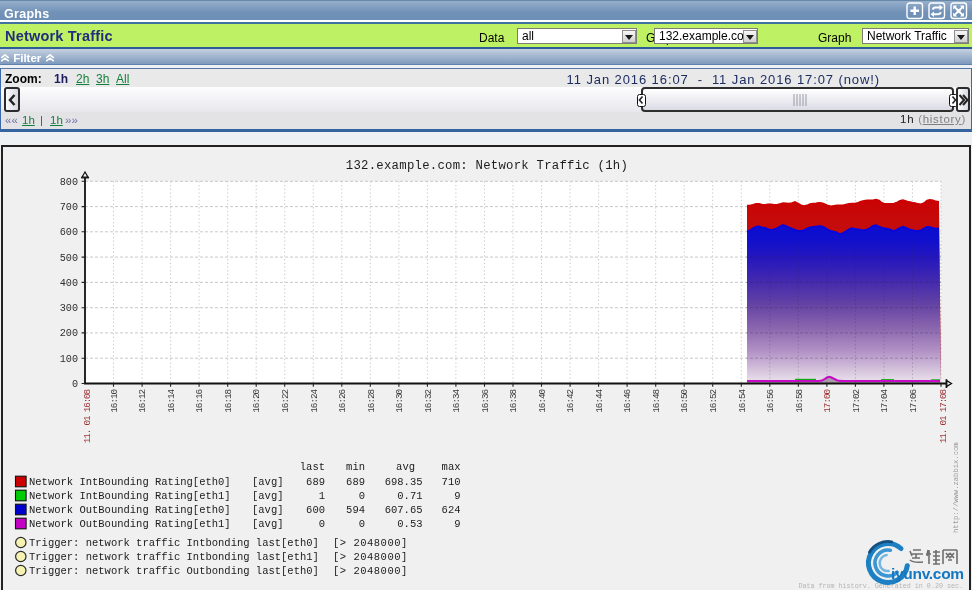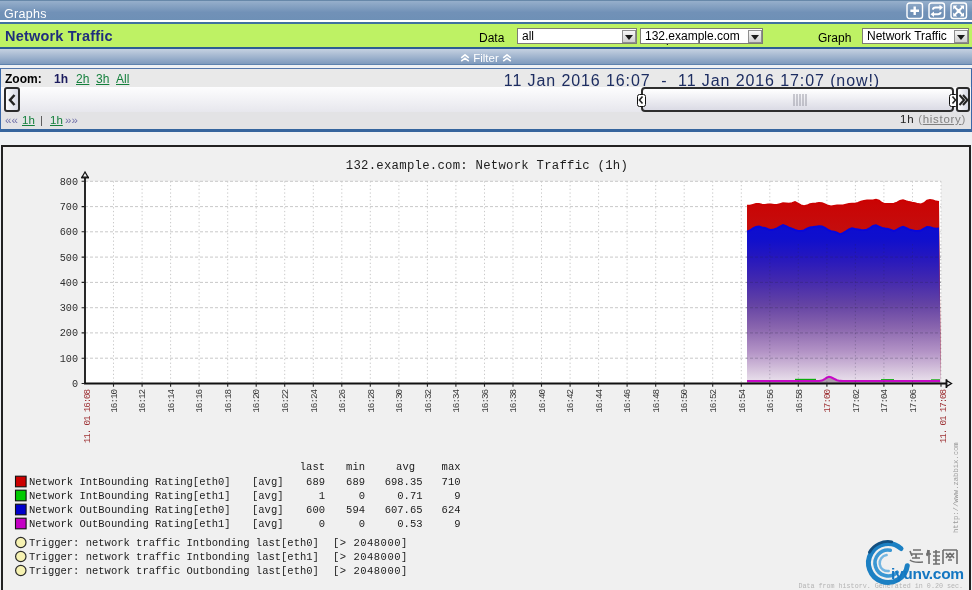--- a/index.html
+++ b/index.html
@@ -1,40 +1,40 @@
 <!DOCTYPE html>
 <html><head><meta charset="utf-8"><title>Graphs</title><style>
 *{margin:0;padding:0;box-sizing:border-box}
 body{width:972px;height:590px;overflow:hidden;position:relative;background:#eef1f4;font-family:"Liberation Sans",sans-serif}
 .abs{position:absolute}
 .topbar{left:0;top:0;width:972px;height:20px;background:linear-gradient(#96afcb,#7191b7 60%,#6e90b6);border-top:1px solid #6788a9}
-.topbar .t{position:absolute;left:4px;top:6px;color:#fff;font-size:12.5px;font-weight:normal;letter-spacing:0.3px}
+.topbar .t{position:absolute;left:4px;top:6px;color:#fff;font-size:12.5px;font-weight:bold;letter-spacing:0.3px}
 .sepw{left:0;top:20px;width:972px;height:2.5px;background:#fff}
 .sepb{left:0;top:22px;width:972px;height:2px;background:#40719f}
 .titlerow{left:0;top:24px;width:972px;height:23px;background:#bef264}
 .nt{position:absolute;left:5px;top:4px;font-size:14.5px;font-weight:bold;color:#202e7d;letter-spacing:0.2px}
 .lbl{position:absolute;top:6px;height:16px;line-height:16px;font-size:12px;color:#000}
 .sel{position:absolute;top:4px;height:16px;background:#fff;border:1px solid #7d7d75;font-size:12px;line-height:14px;color:#000;padding-left:4px}
 .sel .ab{position:absolute;right:0.5px;top:0.5px;width:14px;height:13px;background:linear-gradient(#f7f7f7,#cfcfcf);border:1px solid #8f8f8f;}
 .sel .ab:after{content:"";position:absolute;left:2.5px;top:4.5px;border:4px solid transparent;border-top:5px solid #1a1a1a}
 .filterbar{left:0;top:47px;width:972px;height:18px;border-top:2.5px solid #2c5d94;border-bottom:1px solid #5e82ad;background:linear-gradient(#c5d1e1,#7e9abd)}
-.filterbar .f{position:absolute;left:0;right:0;top:2.5px;height:13px;line-height:13px;text-align:center;color:#fff;font-size:11.5px;font-weight:normal}
+.filterbar .f{position:absolute;left:0;right:0;top:2.5px;height:13px;line-height:13px;text-align:left;color:#fff;font-size:11.5px;font-weight:bold}
 .zoompanel{left:0;top:67.5px;width:972px;height:64px;border-left:1px solid #3a68a8;border-right:1px solid #3a68a8;border-top:1px solid #5577aa;border-bottom:3px solid #35659e;background:#e9e9e9}
 .zrow1{position:absolute;left:0;top:0;width:886px;height:18.5px;background:#e9e9e9;font-size:12px}
 .zrow2{position:absolute;left:0;top:18.5px;width:970px;height:24.5px;background:linear-gradient(#fdfdfe,#e7e7ed)}
 .zrow3{position:absolute;left:0;top:43px;width:970px;height:17px;background:#e3e3e5;font-size:11.5px}
 .zl{color:#15803d;text-decoration:underline}
 .bigbtn{position:absolute;top:-0.5px;height:25.5px;width:16.5px;border:2px solid #2b2b2b;border-radius:3px;background:linear-gradient(90deg,#fdfdfe,#d6d8e4)}
 .bigbtn svg{display:block;margin:0 auto}
 .hand svg{display:block;margin:0 auto}
 .track{position:absolute;left:640px;top:-0.5px;width:313px;height:25px;border:2px solid #2e2e2e;border-radius:4px;background:linear-gradient(#ffffff,#f1f1f5 40%,#dbdbe5)}
 .hand{position:absolute;top:6.5px;width:9px;height:13px;border:1.8px solid #111;border-radius:2.5px;background:#fff}
 .gbox>svg{display:block}
 .gbox{left:1px;top:145px;width:969.5px;height:460px;border:2px solid #222;background:#f0f0f0}
-.daterange{position:absolute;right:7px;top:3.5px;font-size:16px;letter-spacing:0.9px;color:#1d2d61}
+.daterange{position:absolute;right:7px;top:3.5px;font-size:13px;letter-spacing:0.9px;color:#1d2d61}
 .dyn{position:absolute;right:5px;top:1.5px;font-size:11.5px;letter-spacing:0.7px;color:#222}
 .dyn a{color:#808080;text-decoration:underline}
 </style></head><body>
 
 <div class="abs topbar">
     <span class="t">Graphs</span>
 <svg class="abs" style="left:906px;top:1px" width="64" height="19" viewBox="0 0 64 19">
 <g fill="none" stroke="#fff" stroke-width="1.4">
 <rect x="1" y="1" width="15.5" height="15.5" rx="2.5"></rect>
 <rect x="23" y="1" width="15.5" height="15.5" rx="2.5"></rect>
@@ -51,21 +51,21 @@
 </g>
 </svg>
 </div>
 <div class="abs sepw"></div>
 <div class="abs sepb"></div>
 <div class="abs titlerow">
  <span class="nt">Network Traffic</span>
  <span class="lbl" style="left:479px">Data</span>
  <div class="sel" style="left:517px;width:120px">all<span class="ab"></span></div>
  <span class="lbl" style="left:646px">Graph</span>
- <div class="sel" style="left:640px;width:123px">132.example.com<span class="ab"></span></div>
+ <div class="sel" style="left:654px;width:104px">132.example.com<span class="ab"></span></div>
  <span class="lbl" style="left:818px">Graph</span>
  <div class="sel" style="left:862px;width:107px">Network Traffic<span class="ab"></span></div>
 </div>
 <div class="abs filterbar">
     <div class="f"><svg width="10" height="8" viewBox="0 0 10 8" style="vertical-align:-0.5px">
         <g fill="none" stroke="#fff" stroke-width="1.5">
           <path d="M1.2 3.8 L5 0.8 L8.8 3.8 M1.2 7.2 L5 4.2 L8.8 7.2"></path>
         </g>
       </svg> Filter <svg width="10" height="8" viewBox="0 0 10 8" style="vertical-align:-0.5px">
         <g fill="none" stroke="#fff" stroke-width="1.5">

